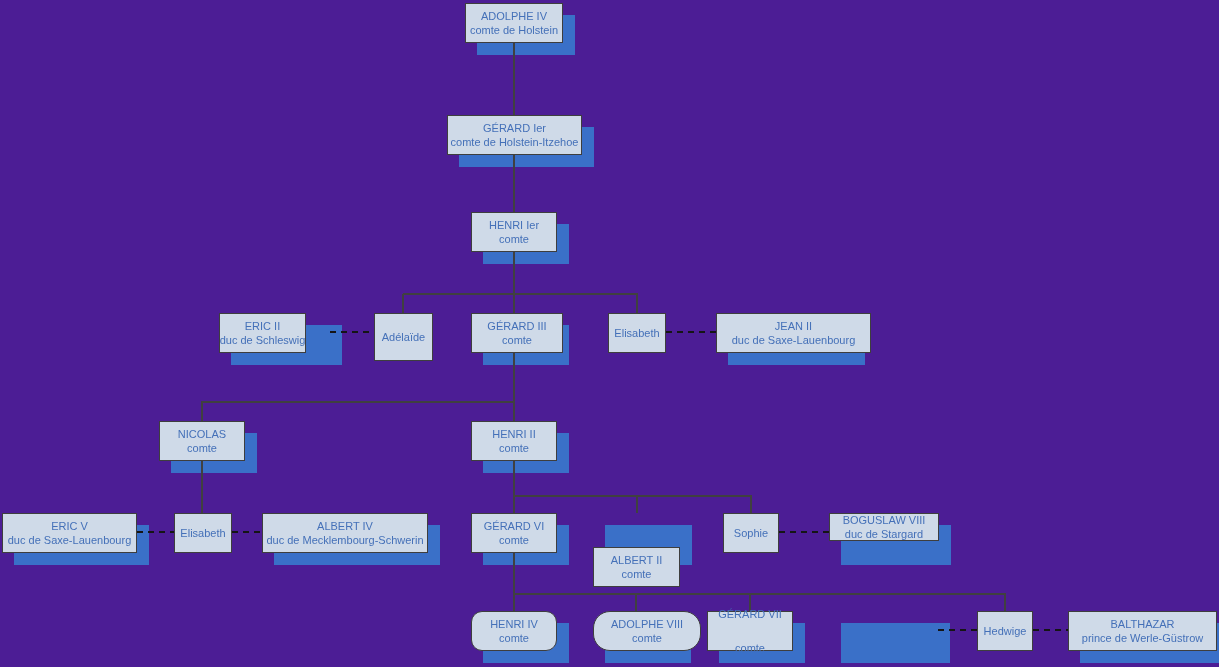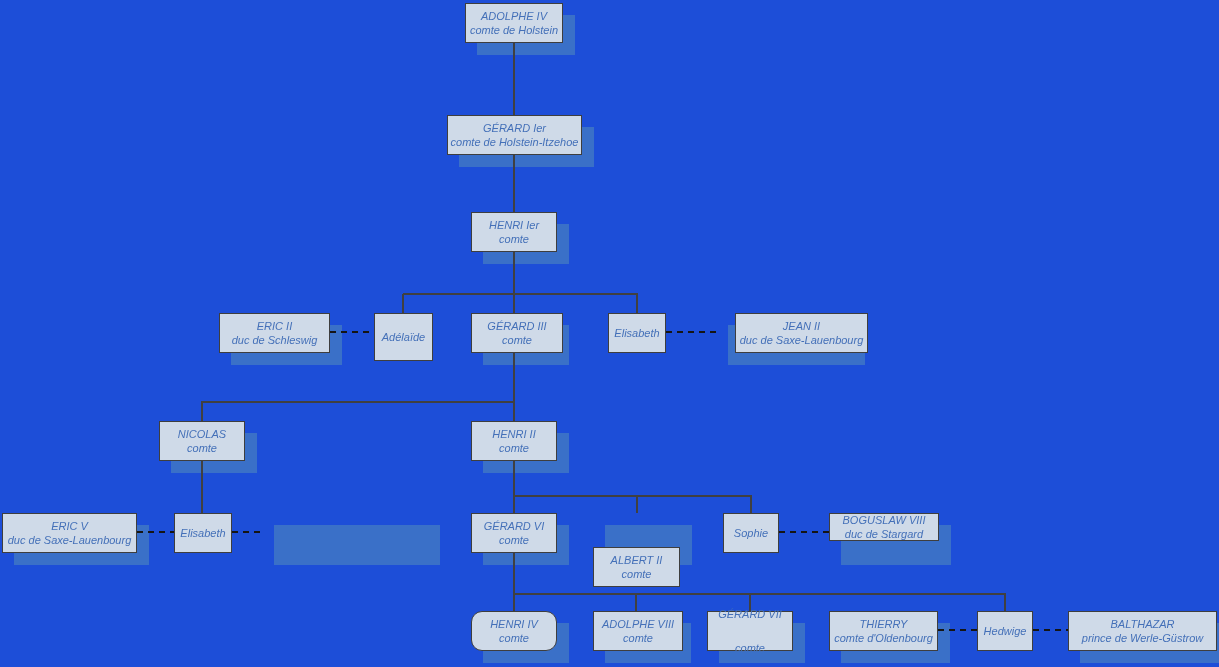--- a/index.html
+++ b/index.html
@@ -1,22 +1,21 @@
 <!DOCTYPE html>
 <html style="--fill: #cfdae8; --border: #3e3e3e; --text: #4470b8; --shadow: #3a70c8; --line: #404040;"><head>
 <meta charset="utf-8">
 <style>
   * { margin:0; padding:0; box-sizing:border-box; }
   html,body { background:#ffffff; font-family:"Liberation Sans", sans-serif; }
   #canvas {
     position:relative;
     width:1219px; height:667px;
-    background:#1d4ed8;
+    background:#4c1d95;
     overflow:hidden;
-    font-style:italic;
   }
   .node {
     position:absolute;
     background:var(--fill,#cfdae8);
     border:1.5px solid var(--border,#3e3e3e);
     color:var(--text,#4470b8);
     display:flex; flex-direction:column;
     align-items:center; justify-content:center;
     text-align:center;
     font-size:11px; line-height:14px;
@@ -97,83 +96,83 @@
       <span>comte de Holstein</span>
     </div>
     <div class="node" style="left: 447px; top: 115px; width: 135px; height: 40px;">
       <span>GÉRARD Ier</span>
       <span>comte de Holstein-Itzehoe</span>
     </div>
     <div class="node" style="left: 471px; top: 212px; width: 86px; height: 40px;">
       <span>HENRI Ier</span>
       <span>comte</span>
     </div>
-    <div class="node" style="left: 219px; top: 313px; width: 111px; height: 40px;">
+    <div class="node" style="left: 219px; top: 313px; width: 87px; height: 40px;">
       <span>ERIC II</span>
       <span>duc de Schleswig</span>
     </div>
     <div class="node" style="left: 374px; top: 313px; width: 59px; height: 48px;">
       <span>Adélaïde</span>
     </div>
     <div class="node" style="left: 471px; top: 313px; width: 92px; height: 40px;">
       <span>GÉRARD III</span>
       <span>comte</span>
     </div>
     <div class="node" style="left: 608px; top: 313px; width: 58px; height: 40px;">
       <span>Elisabeth</span>
     </div>
-    <div class="node" style="left: 735px; top: 313px; width: 133px; height: 40px;">
+    <div class="node" style="left: 716px; top: 313px; width: 155px; height: 40px;">
       <span>JEAN II</span>
       <span>duc de Saxe-Lauenbourg</span>
     </div>
     <div class="node" style="left: 159px; top: 421px; width: 86px; height: 40px;">
       <span>NICOLAS</span>
       <span>comte</span>
     </div>
     <div class="node" style="left: 471px; top: 421px; width: 86px; height: 40px;">
       <span>HENRI II</span>
       <span>comte</span>
     </div>
     <div class="node" style="left: 2px; top: 513px; width: 135px; height: 40px;">
       <span>ERIC V</span>
       <span>duc de Saxe-Lauenbourg</span>
     </div>
     <div class="node" style="left: 174px; top: 513px; width: 58px; height: 40px;">
       <span>Elisabeth</span>
+    </div>
+    <div class="node" style="left: 262px; top: 513px; width: 166px; height: 40px;">
+      <span>ALBERT IV</span>
+      <span>duc de Mecklembourg-Schwerin</span>
     </div>
     <div class="node" style="left: 471px; top: 513px; width: 86px; height: 40px;">
       <span>GÉRARD VI</span>
       <span>comte</span>
     </div>
     <div class="node" style="left: 593px; top: 513px; width: 87px; height: 40px; margin-top: 34px;">
       <span>ALBERT II</span>
       <span>comte</span>
     </div>
     <div class="node" style="left: 723px; top: 513px; width: 56px; height: 40px;">
       <span>Sophie</span>
     </div>
     <div class="node" style="left: 829px; top: 513px; width: 110px; height: 28px;">
       <span>BOGUSLAW VIII</span>
       <span>duc de Stargard</span>
     </div>
     <div class="node" style="left: 471px; top: 611px; width: 86px; height: 40px; border-radius: 11px;">
       <span>HENRI IV</span>
       <span>comte</span>
     </div>
-    <div class="node" style="left: 593px; top: 611px; width: 90px; height: 40px;">
+    <div class="node" style="left: 593px; top: 611px; width: 108px; height: 40px; border-radius: 17px;">
       <span>ADOLPHE VIII</span>
       <span>comte</span>
     </div>
     <div class="node" style="left: 707px; top: 611px; width: 86px; height: 40px; gap: 20px;">
       <span>GÉRARD VII</span>
       <span>comte</span>
-    </div>
-    <div class="node" style="left: 829px; top: 611px; width: 109px; height: 40px;">
-      <span>THIERRY</span>
-      <span>comte d'Oldenbourg</span>
     </div>
     <div class="node" style="left: 977px; top: 611px; width: 56px; height: 40px;">
       <span>Hedwige</span>
     </div>
     <div class="node" style="left: 1068px; top: 611px; width: 149px; height: 40px;">
       <span>BALTHAZAR</span>
       <span>prince de Werle-Güstrow</span>
     </div>
   </div>
 

